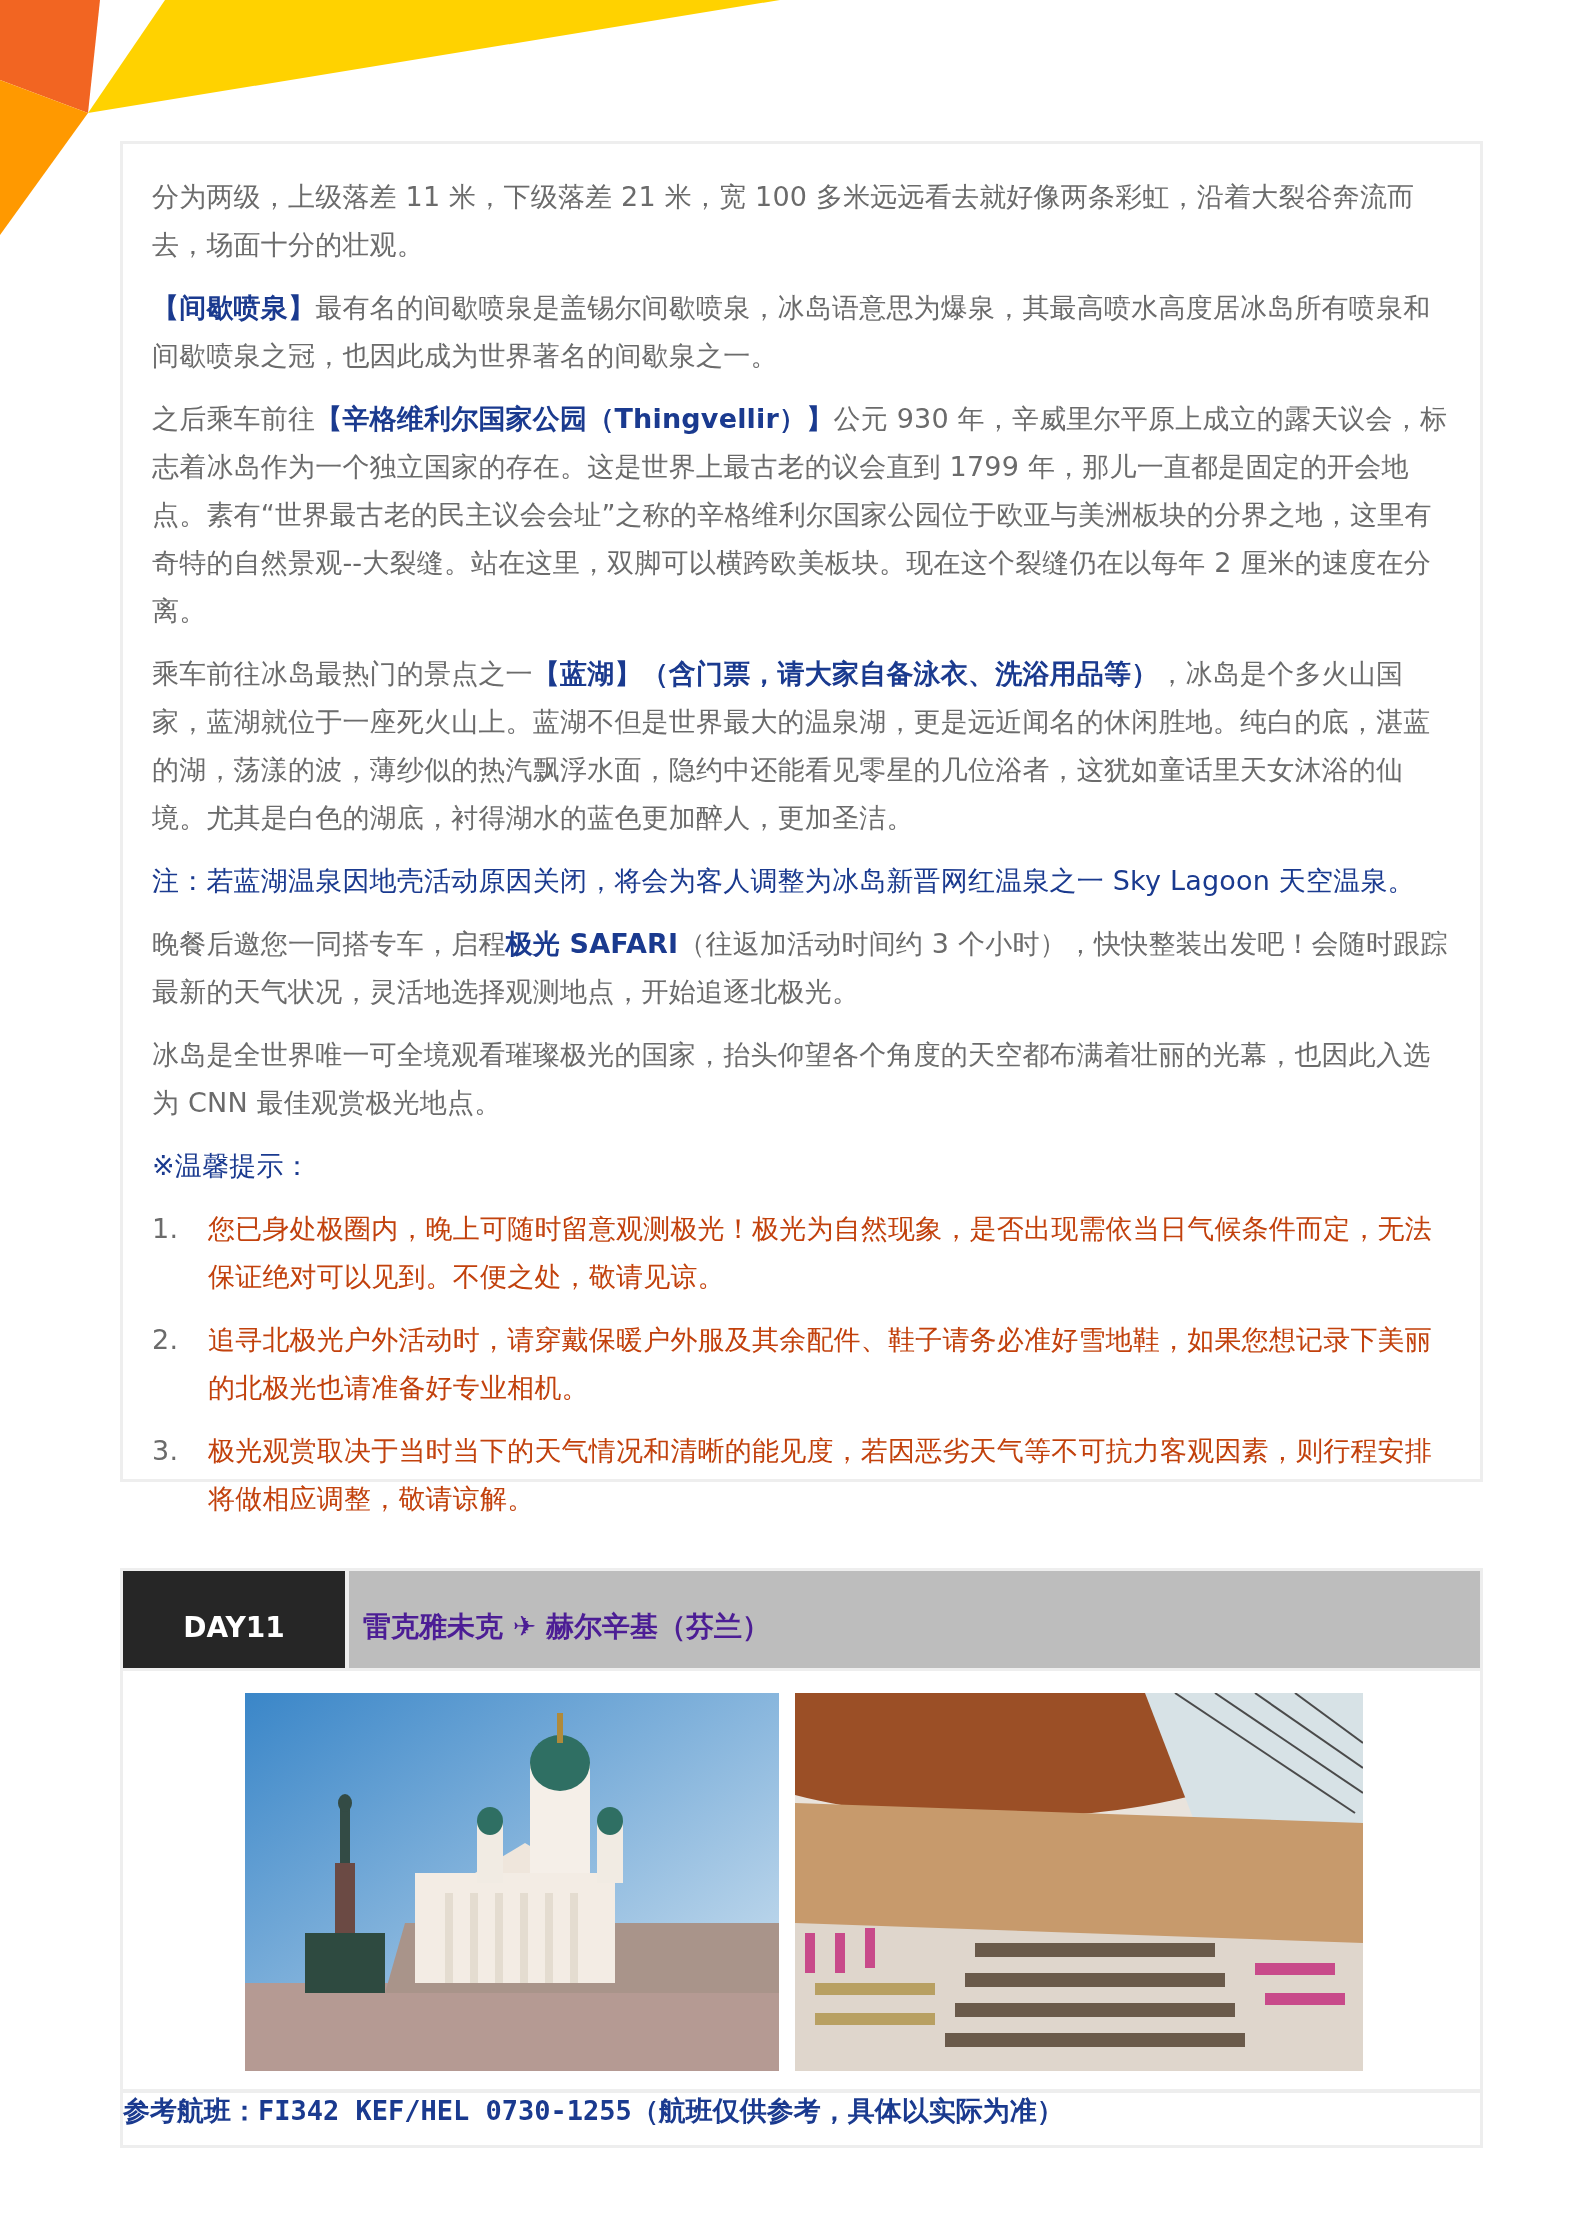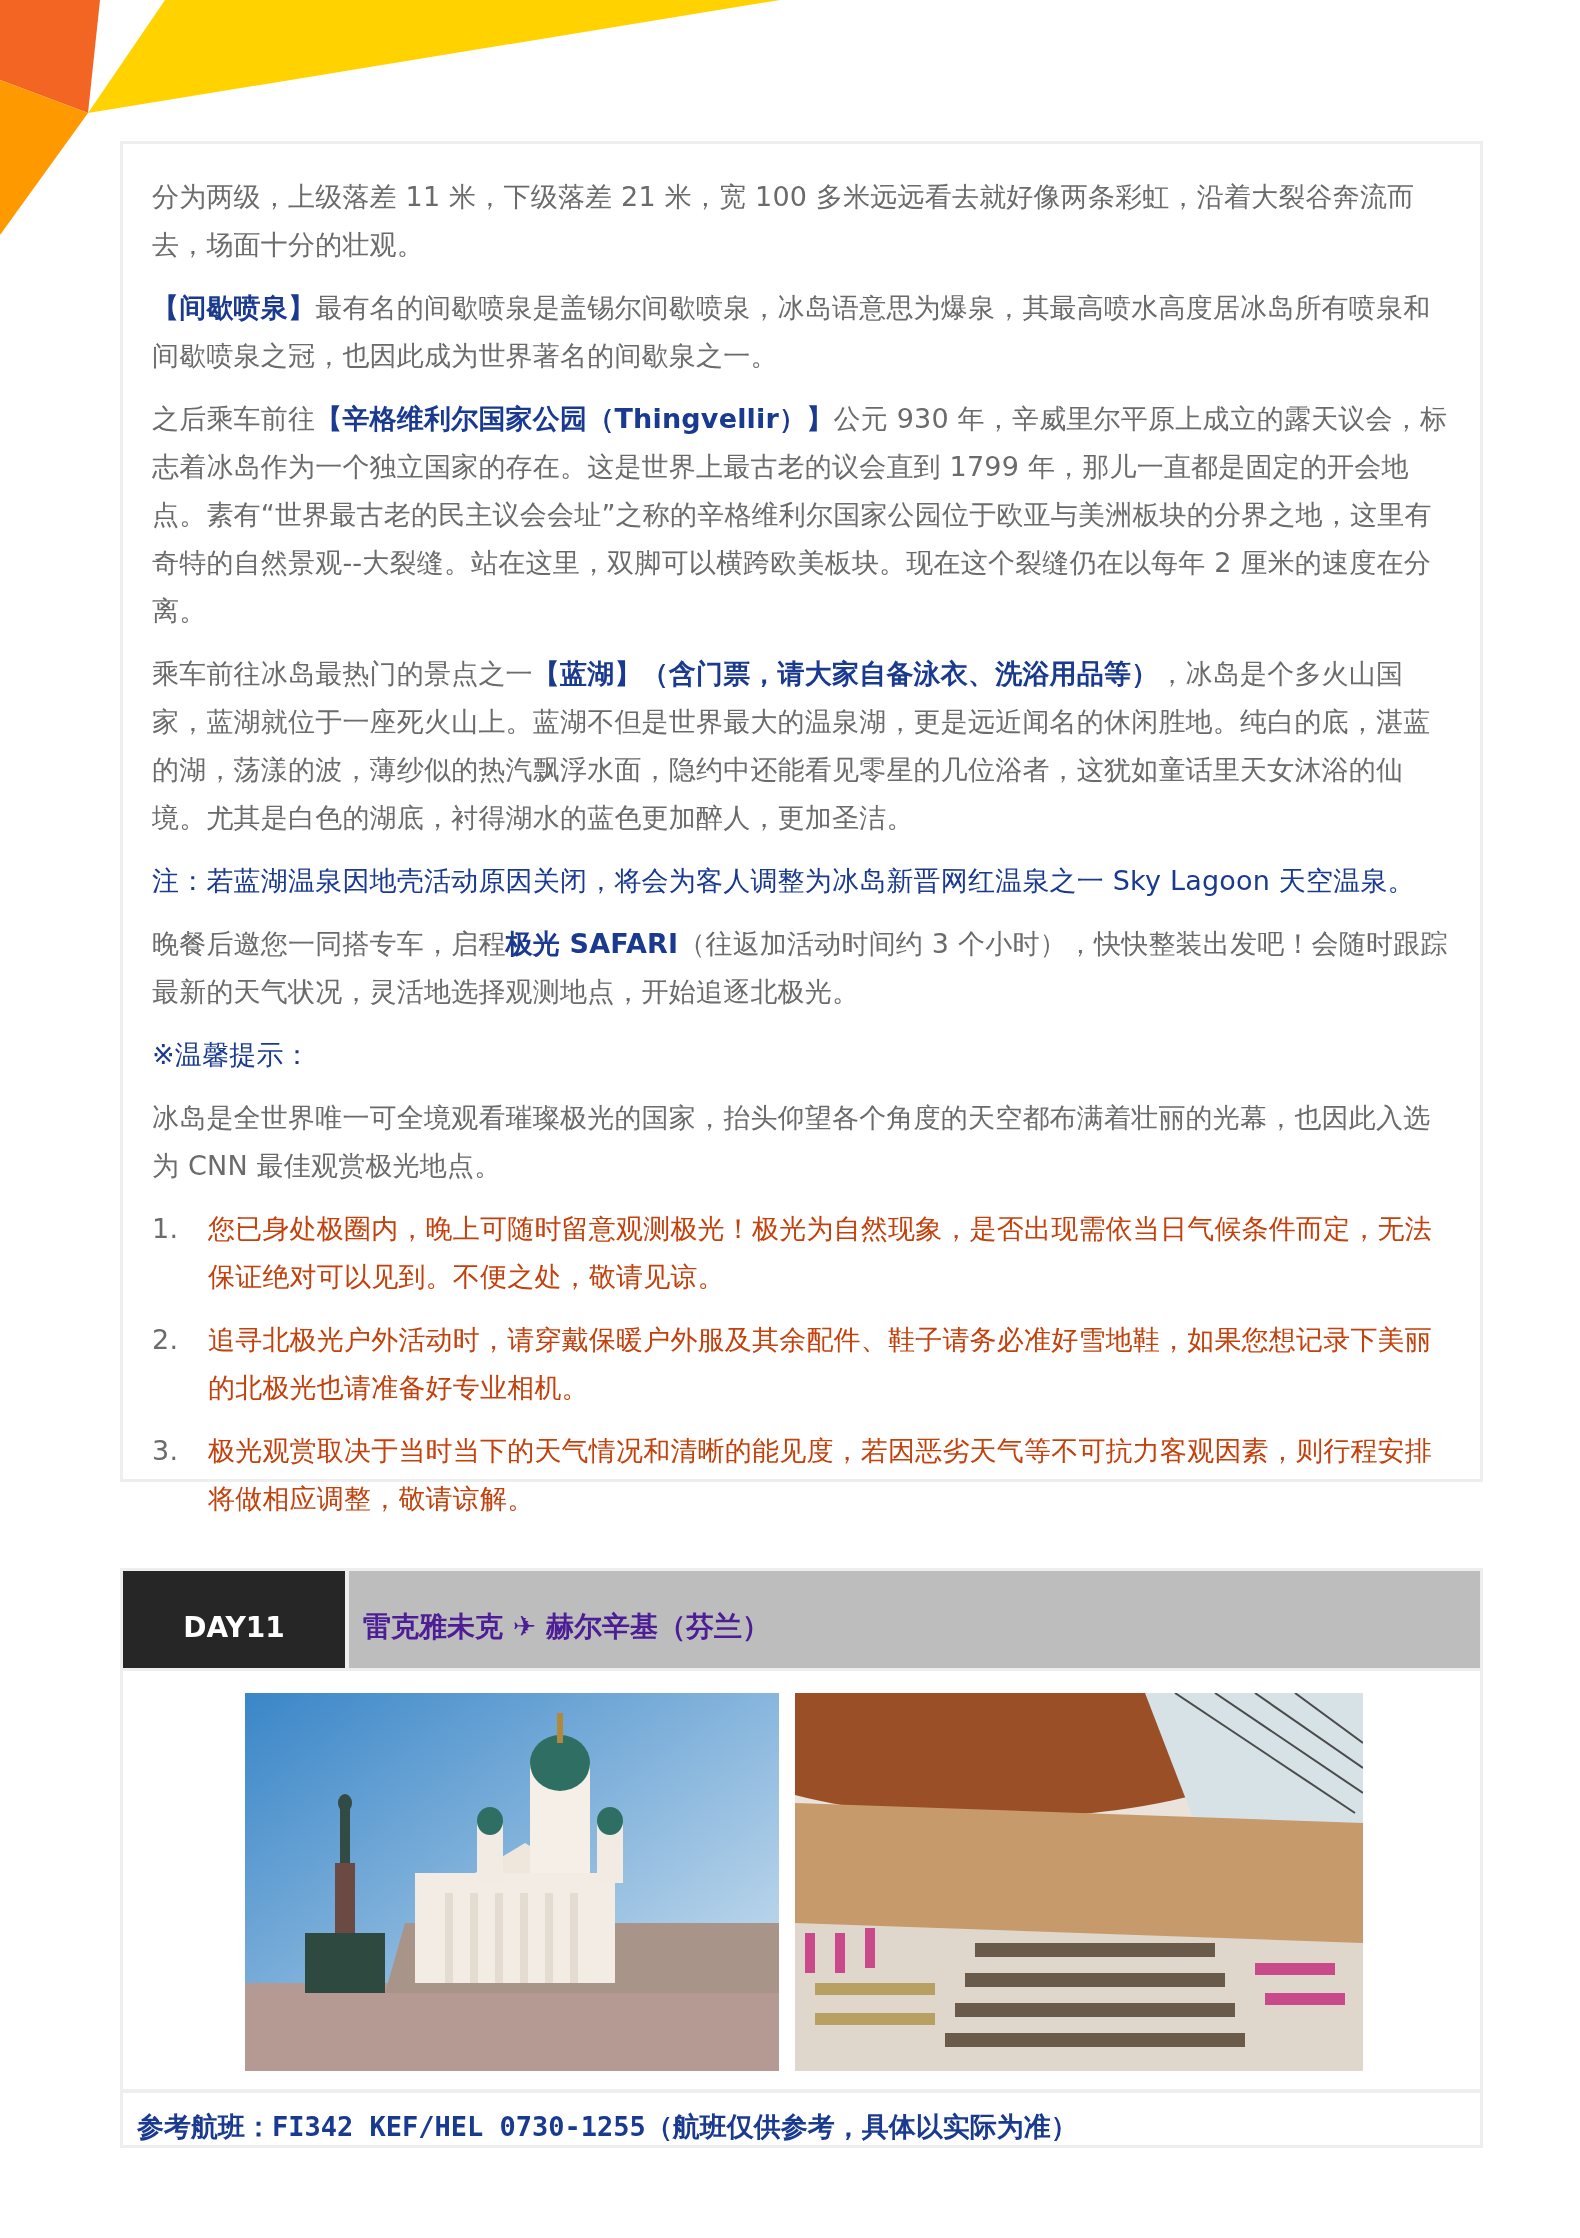--- a/index.html
+++ b/index.html
@@ -31,42 +31,42 @@
     margin-right: 4px;
   }
   .daytitle {
     flex: 1; background: #bdbdbd; color: #4c1d95; font-weight: bold; font-size: 28px;
     display: flex; align-items: center; padding-left: 14px;
   }
   .photobox { top: 1668px; height: 424px; }
   .photo { position: absolute; top: 22px; height: 378px; overflow: hidden; }
   .photo1 { left: 122px; width: 534px; }
   .photo2 { left: 672px; width: 568px; }
-  .flightbox { top: 2090px; height: 58px; padding: 0 14px; display: flex; align-items: flex-end; }
+  .flightbox { top: 2090px; height: 58px; padding: 0 0; display: flex; align-items: flex-start; }
   .flight { font-size: 27px; font-weight: bold; color: #1a3a8f; font-family: "DejaVu Sans Mono", "Liberation Mono", monospace; }
 </style>
 </head>
 <body>
 
 <svg class="deco" width="800" height="260" viewBox="0 0 800 260">
   <polygon points="0,0 100,0 88,113 0,80" fill="#f26522"></polygon>
   <polygon points="0,80 88,113 0,235" fill="#ff9900"></polygon>
   <polygon points="165,0 780,0 88,113" fill="#ffd200"></polygon>
 </svg>
 
 <div class="box textbox">
   <div id="paras">
       <p class="p"><span>分为两级，上级落差 11 米，下级落差 21 米，宽 100 多米远远看去就好像两条彩虹，沿着大裂谷奔流而去，场面十分的壮观。</span></p>
       <p class="p"><span class="blue bold">【间歇喷泉】</span><span>最有名的间歇喷泉是盖锡尔间歇喷泉，冰岛语意思为爆泉，其最高喷水高度居冰岛所有喷泉和间歇喷泉之冠，也因此成为世界著名的间歇泉之一。</span></p>
       <p class="p"><span>之后乘车前往</span><span class="blue bold">【辛格维利尔国家公园（Thingvellir）】</span><span>公元 930 年，辛威里尔平原上成立的露天议会，标志着冰岛作为一个独立国家的存在。这是世界上最古老的议会直到 1799 年，那儿一直都是固定的开会地点。素有“世界最古老的民主议会会址”之称的辛格维利尔国家公园位于欧亚与美洲板块的分界之地，这里有奇特的自然景观--大裂缝。站在这里，双脚可以横跨欧美板块。现在这个裂缝仍在以每年 2 厘米的速度在分离。</span></p>
       <p class="p"><span>乘车前往冰岛最热门的景点之一</span><span class="blue bold">【蓝湖】（含门票，请大家自备泳衣、洗浴用品等）</span><span>，冰岛是个多火山国家，蓝湖就位于一座死火山上。蓝湖不但是世界最大的温泉湖，更是远近闻名的休闲胜地。纯白的底，湛蓝的湖，荡漾的波，薄纱似的热汽飘浮水面，隐约中还能看见零星的几位浴者，这犹如童话里天女沐浴的仙境。尤其是白色的湖底，衬得湖水的蓝色更加醉人，更加圣洁。</span></p>
       <p class="p"><span class="blue">注：若蓝湖温泉因地壳活动原因关闭，将会为客人调整为冰岛新晋网红温泉之一 Sky Lagoon 天空温泉。</span></p>
       <p class="p"><span>晚餐后邀您一同搭专车，启程</span><span class="blue bold">极光 SAFARI</span><span>（往返加活动时间约 3 个小时），快快整装出发吧！会随时跟踪最新的天气状况，灵活地选择观测地点，开始追逐北极光。</span></p>
+      <p class="p"><span>冰岛是全世界唯一可全境观看璀璨极光的国家，抬头仰望各个角度的天空都布满着壮丽的光幕，也因此入选为 CNN 最佳观赏极光地点。</span></p>
       <p class="p"><span class="blue">※温馨提示：</span></p>
-      <p class="p"><span>冰岛是全世界唯一可全境观看璀璨极光的国家，抬头仰望各个角度的天空都布满着壮丽的光幕，也因此入选为 CNN 最佳观赏极光地点。</span></p>
     </div>
   <div id="tips">
       <div class="p li">
         <span class="num">1.</span>
         <span class="txt">您已身处极圈内，晚上可随时留意观测极光！极光为自然现象，是否出现需依当日气候条件而定，无法保证绝对可以见到。不便之处，敬请见谅。</span>
       </div>
       <div class="p li">
         <span class="num">2.</span>
         <span class="txt">追寻北极光户外活动时，请穿戴保暖户外服及其余配件、鞋子请务必准好雪地鞋，如果您想记录下美丽的北极光也请准备好专业相机。</span>
       </div>

